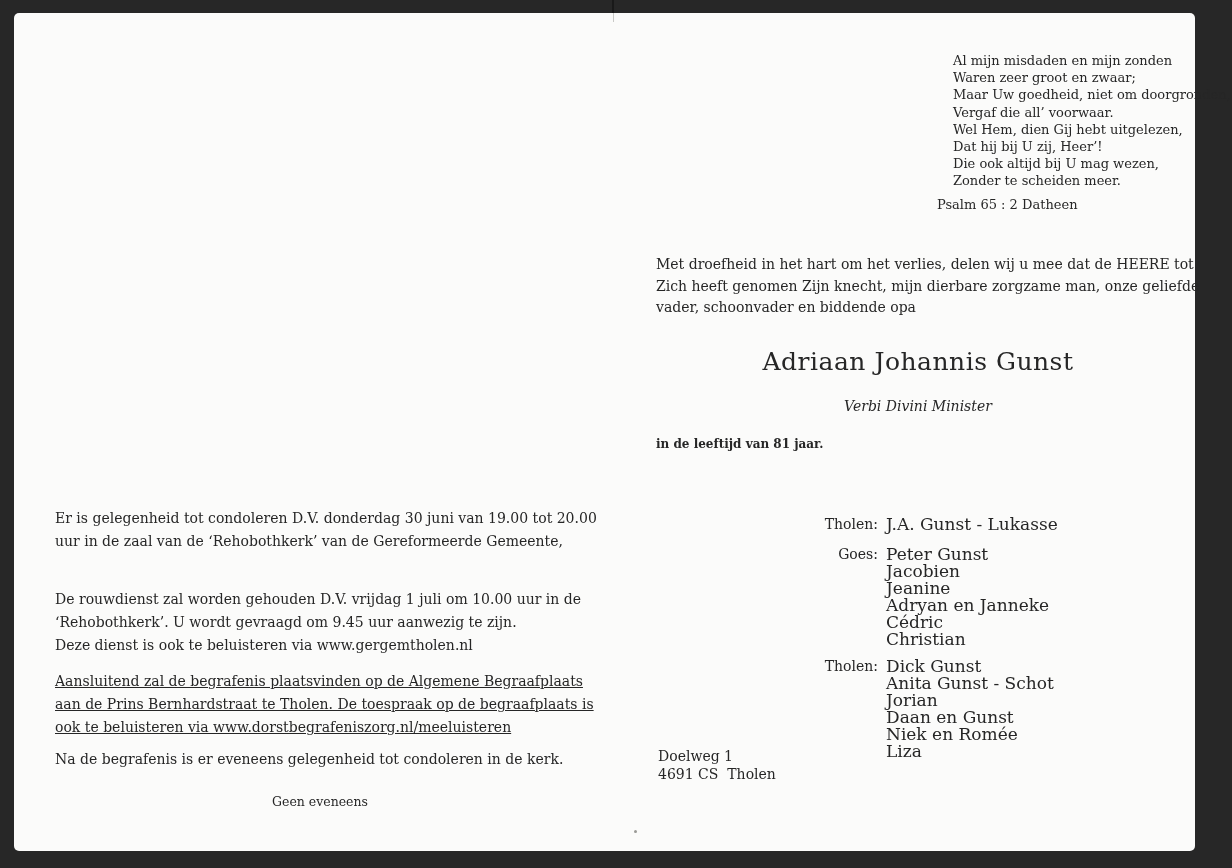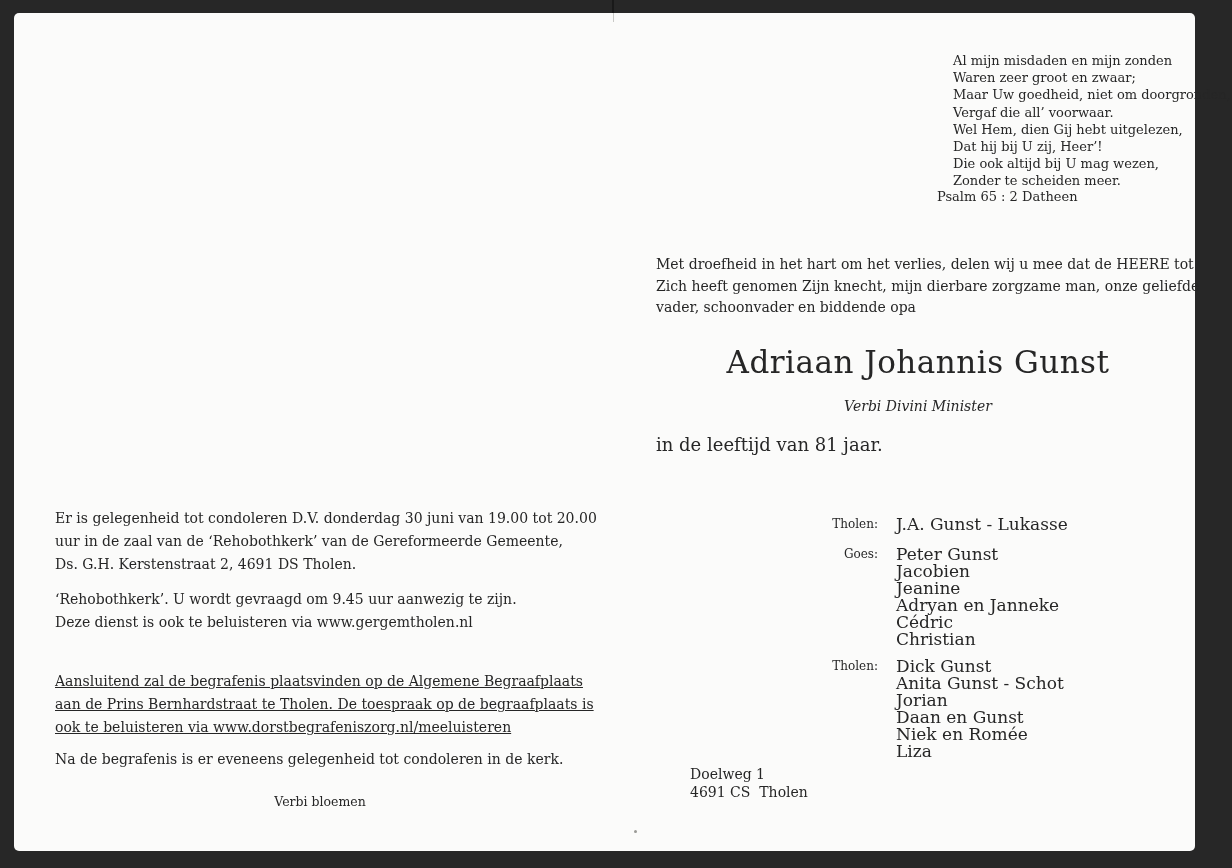--- a/index.html
+++ b/index.html
@@ -23,71 +23,71 @@
   .para .line { font-size:14px; line-height:23px; }
   .para-1 { top:507px; } .para-2 { top:588px; } .para-3 { top:670px;text-decoration:underline; } .para-4 { top:748px; }
   .no-flowers {
     position:absolute; left:55px; top:794px; width:530px;
     text-align:center; font-size:12.5px; line-height:16px;
   }
 
   
   .poem { position:absolute; left:937px; top:52px;margin-left:16px; }
   .poem .pline { font-size:13px; line-height:17.2px; }
-  .poem-source { position:absolute; left:937px; top:188px; font-size:13px; line-height:17px; white-space:pre; }
+  .poem-source { position:absolute; left:937px; top:196px; font-size:13px; line-height:17px; white-space:pre; }
 
   
   .announcement { position:absolute; left:656px; top:254px; }
   .announcement .line { font-size:14px; line-height:21.5px; }
 
   
   .name-block { position:absolute; left:656px; top:345px; width:524px; text-align:center; }
-  .deceased-name { font-size:31px; line-height:34px; letter-spacing:0.5px; }
+  .deceased-name { font-size:25px; line-height:34px; letter-spacing:0.5px; }
   .deceased-title { font-size:14px; line-height:20px; margin-top:17px;font-style:italic; }
-  .age-line { position:absolute; left:656px; top:434px; font-size:18px; line-height:21px; white-space:pre; }
+  .age-line { position:absolute; left:656px; top:434px; font-size:12px; line-height:21px; white-space:pre;font-weight:bold; }
 
   
   .fgroup { position:absolute; left:780px; display:flex; align-items:flex-start; }
-  .fgroup .place { width:98px; text-align:right; margin-right:18px; font-size:12px; line-height:17px; }
+  .fgroup .place { width:98px; text-align:right; margin-right:8px; font-size:14px; line-height:17px; }
   .fgroup .members { display:flex; flex-direction:column; }
   .fgroup .member { font-size:17px; line-height:17px; }
   .fgroup-1 { top:516px; } .fgroup-2 { top:546px; } .fgroup-3 { top:658px; }
 
   
-  .address { position:absolute; left:658px; top:766px;margin-left:32px; }
+  .address { position:absolute; left:658px; top:748px; }
   .address .aline { font-size:14px; line-height:17.5px; }
 </style>
 </head>
 <body>
 
 <div class="scan">
   <div class="card"></div>
   <div class="artifact fold-border"></div>
   <div class="artifact fold-tick"></div>
   <div class="artifact speck"></div>
 
   <section>
     <div class="para para-1">
       <div class="line">Er is gelegenheid tot condoleren D.V. donderdag 30 juni van 19.00 tot 20.00</div>
       <div class="line">uur in de zaal van de ‘Rehobothkerk’ van de Gereformeerde Gemeente,</div>
-      <div class="line">Ds. G.H. Kerstenstraat 2, 4691 DS Tholen.</div>
     </div>
     <div class="para para-2">
+      <div class="line">De rouwdienst zal worden gehouden D.V. vrijdag 1 juli om 10.00 uur in de</div>
       <div class="line">‘Rehobothkerk’. U wordt gevraagd om 9.45 uur aanwezig te zijn.</div>
       <div class="line">Deze dienst is ook te beluisteren via www.gergemtholen.nl</div>
     </div>
     <div class="para para-3">
       <div class="line">Aansluitend zal de begrafenis plaatsvinden op de Algemene Begraafplaats</div>
       <div class="line">aan de Prins Bernhardstraat te Tholen. De toespraak op de begraafplaats is</div>
       <div class="line">ook te beluisteren via www.dorstbegrafeniszorg.nl/meeluisteren</div>
     </div>
     <div class="para para-4">
       <div class="line">Na de begrafenis is er eveneens gelegenheid tot condoleren in de kerk.</div>
     </div>
-    <div class="no-flowers">Verbi bloemen</div>
+    <div class="no-flowers">Geen eveneens</div>
   </section>
 
   <section>
     <div class="poem">
       <div class="pline">Al mijn misdaden en mijn zonden</div>
       <div class="pline">Waren zeer groot en zwaar;</div>
       <div class="pline">Maar Uw goedheid, niet om doorgronden,</div>
       <div class="pline">Vergaf die all’ voorwaar.</div>
       <div class="pline">Wel Hem, dien Gij hebt uitgelezen,</div>
       <div class="pline">Dat hij bij U zij, Heer’!</div>

